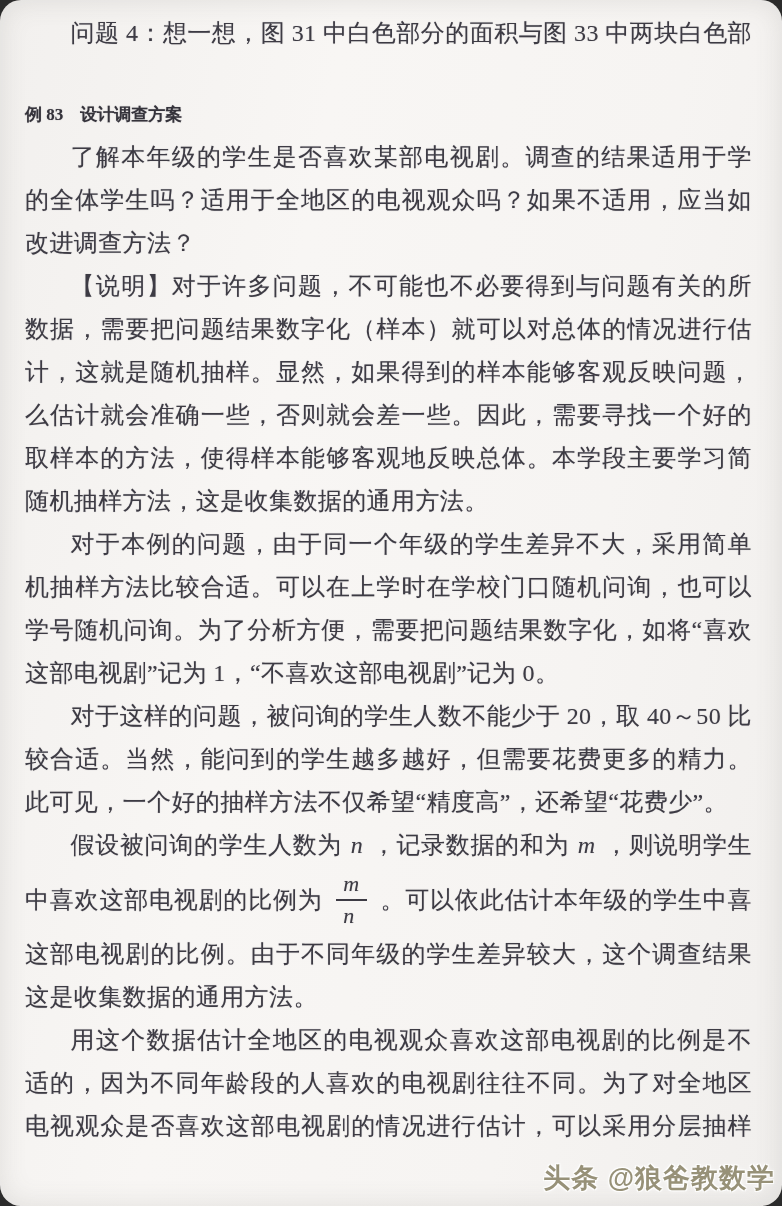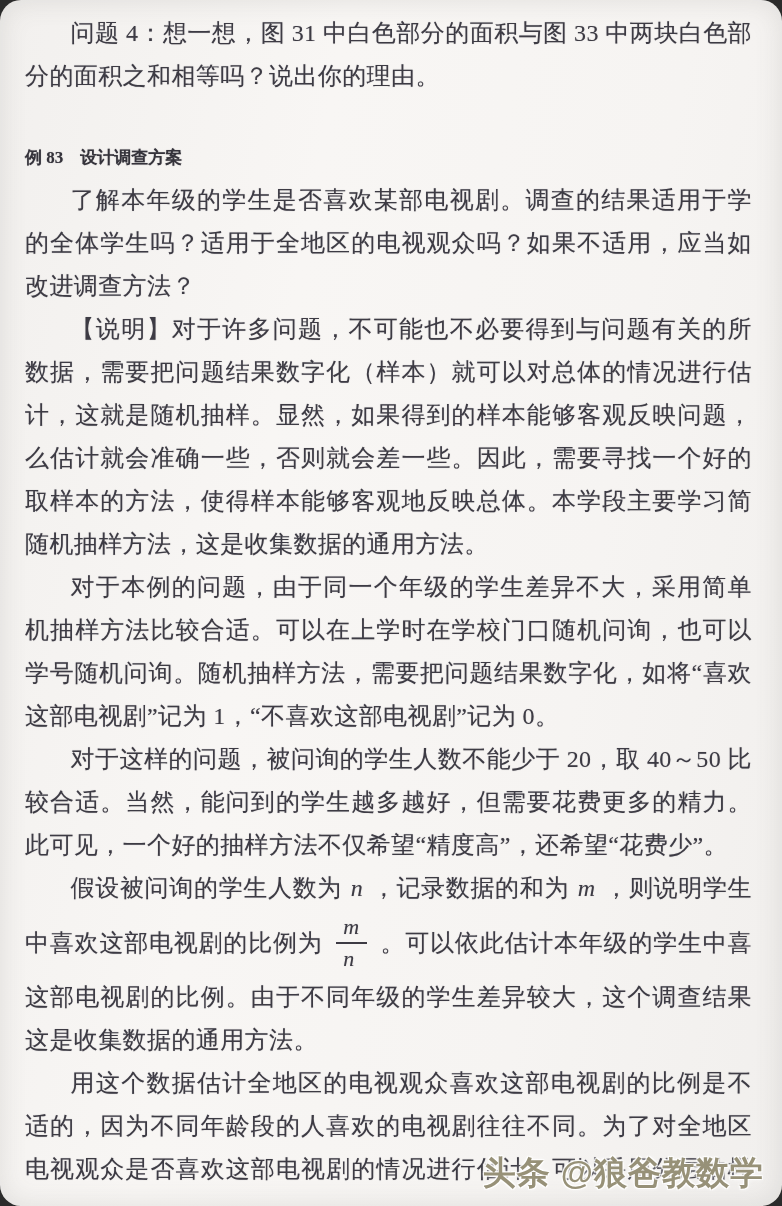--- a/index.html
+++ b/index.html
@@ -68,63 +68,62 @@
     padding: 1px 7px 4px 7px;
     border-bottom: 2px solid #3d3b44;
   }
   .frac .den {
     display: block;
     font-size: 22px;
     padding: 4px 7px 1px 7px;
   }
   .watermark {
     position: absolute;
-    right: 18px;
+    right: 7px;
     bottom: 10px;
     font-family: "Liberation Sans", "DejaVu Sans", sans-serif;
     font-weight: bold;
-    font-size: 33px;
+    font-size: 27px;
     letter-spacing: 1px;
     white-space: nowrap;
     color: rgba(122, 114, 82, 0.78);
     text-shadow:
       0 0 5px rgba(255, 255, 255, 0.95),
       -1px -1px 0 rgba(255, 255, 255, 0.85),
       1px -1px 0 rgba(255, 255, 255, 0.85),
       -1px 1px 0 rgba(255, 255, 255, 0.85),
       1px 1px 0 rgba(255, 255, 255, 0.85);
   }
 </style>
 </head>
 <body>
 
 <div class="page">
   <div class="text-column">
       <div class="para">
         <div class="line indent fill">问题 4：想一想，图 31 中白色部分的面积与图 33 中两块白色部</div>
-        <div class="line">分的面积之和相等吗？说出你的理由。</div>
       </div>
       <div class="heading">例 83　设计调查方案</div>
       <div class="para">
         <div class="line indent fill">了解本年级的学生是否喜欢某部电视剧。调查的结果适用于学校</div>
         <div class="line fill">的全体学生吗？适用于全地区的电视观众吗？如果不适用，应当如何</div>
         <div class="line">改进调查方法？</div>
       </div>
       <div class="para">
         <div class="line indent fill">【说明】对于许多问题，不可能也不必要得到与问题有关的所有</div>
         <div class="line fill">数据，需要把问题结果数字化（样本）就可以对总体的情况进行估</div>
         <div class="line fill">计，这就是随机抽样。显然，如果得到的样本能够客观反映问题，那</div>
         <div class="line fill">么估计就会准确一些，否则就会差一些。因此，需要寻找一个好的抽</div>
         <div class="line fill">取样本的方法，使得样本能够客观地反映总体。本学段主要学习简单</div>
         <div class="line">随机抽样方法，这是收集数据的通用方法。</div>
       </div>
       <div class="para">
         <div class="line indent fill">对于本例的问题，由于同一个年级的学生差异不大，采用简单随</div>
         <div class="line fill">机抽样方法比较合适。可以在上学时在学校门口随机问询，也可以按</div>
-        <div class="line fill">学号随机问询。随机抽样方法，需要把问题结果数字化，如将“喜欢</div>
+        <div class="line fill">学号随机问询。为了分析方便，需要把问题结果数字化，如将“喜欢</div>
         <div class="line">这部电视剧”记为 1，“不喜欢这部电视剧”记为 0。</div>
       </div>
       <div class="para">
         <div class="line indent fill">对于这样的问题，被问询的学生人数不能少于 20，取 40～50 比</div>
         <div class="line fill">较合适。当然，能问到的学生越多越好，但需要花费更多的精力。由</div>
         <div class="line">此可见，一个好的抽样方法不仅希望“精度高”，还希望“花费少”。</div>
       </div>
       <div class="para">
         <div class="line indent fill">假设被问询的学生人数为 <span class="var">n</span> ，记录数据的和为 <span class="var">m</span> ，则说明学生</div>
         <div class="line fill tall">中喜欢这部电视剧的比例为 <span class="frac"><span class="num">m</span><span class="den">n</span></span> 。可以依此估计本年级的学生中喜欢</div>

